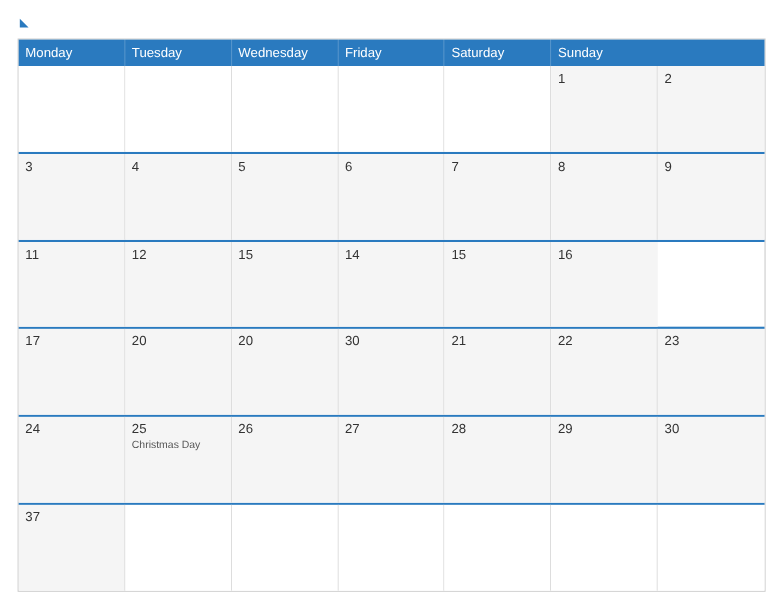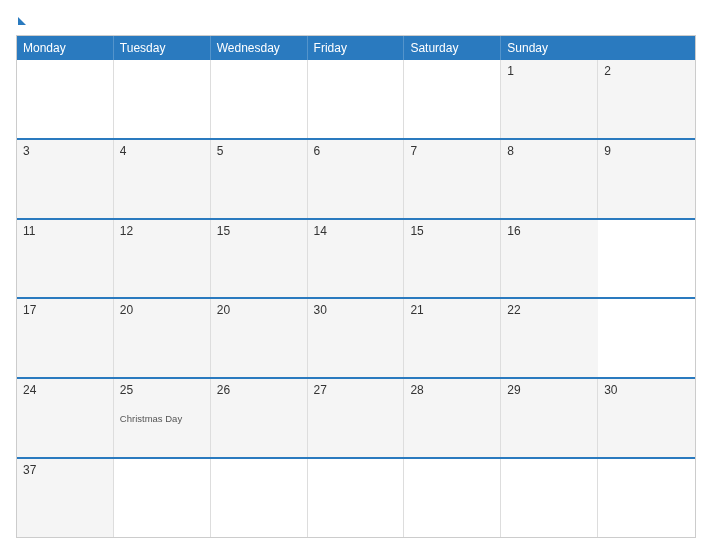--- a/index.html
+++ b/index.html
@@ -113,21 +113,21 @@
       background: #fff;
     }
     .day-num {
       font-size: 12px;
       color: #333;
       font-weight: normal;
     }
     .holiday {
       font-size: 9.5px;
       color: #555;
-      margin-top: 16px;
+      margin-top: 2px;
     }
   </style>
 </head>
 <body>
 
 <div class="page">
   <div class="header">
     <div class="logo">
       <span class="logo-general"></span>
       <span class="logo-triangle"></span>
@@ -216,20 +216,23 @@
           </div>
           <div class="cal-cell">
             <div class="day-num">30</div>
           </div>
           <div class="cal-cell">
             <div class="day-num">21</div>
           </div>
           <div class="cal-cell">
             <div class="day-num">22</div>
           </div>
+          <div class="cal-cell">
+            <div class="day-num">23</div>
+          </div>
         </div>
         <div class="cal-row">
           <div class="cal-cell">
             <div class="day-num">24</div>
           </div>
           <div class="cal-cell">
             <div class="day-num">25</div>
             <div class="holiday">Christmas Day</div>
           </div>
           <div class="cal-cell">

